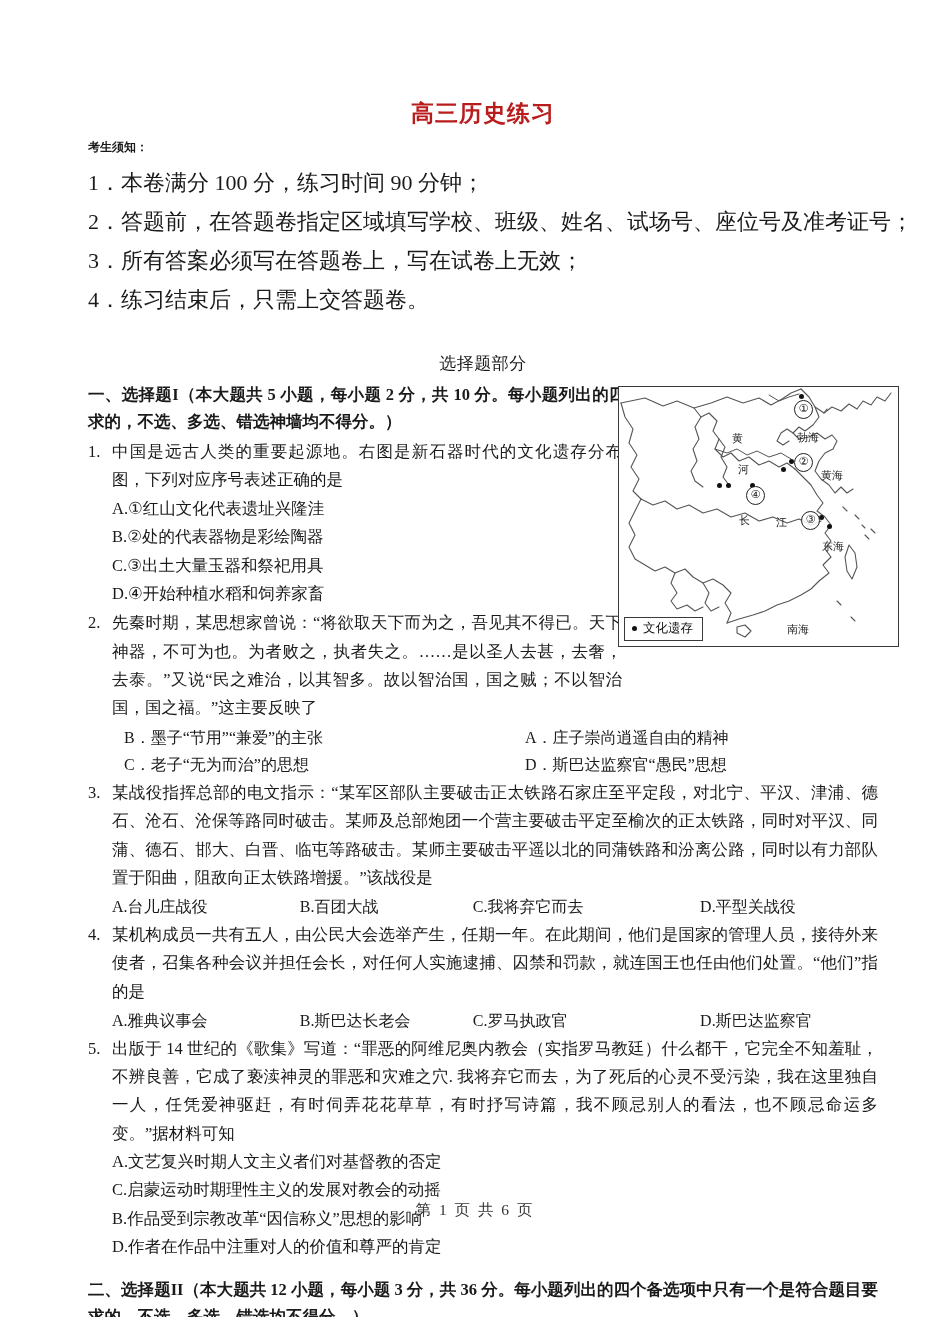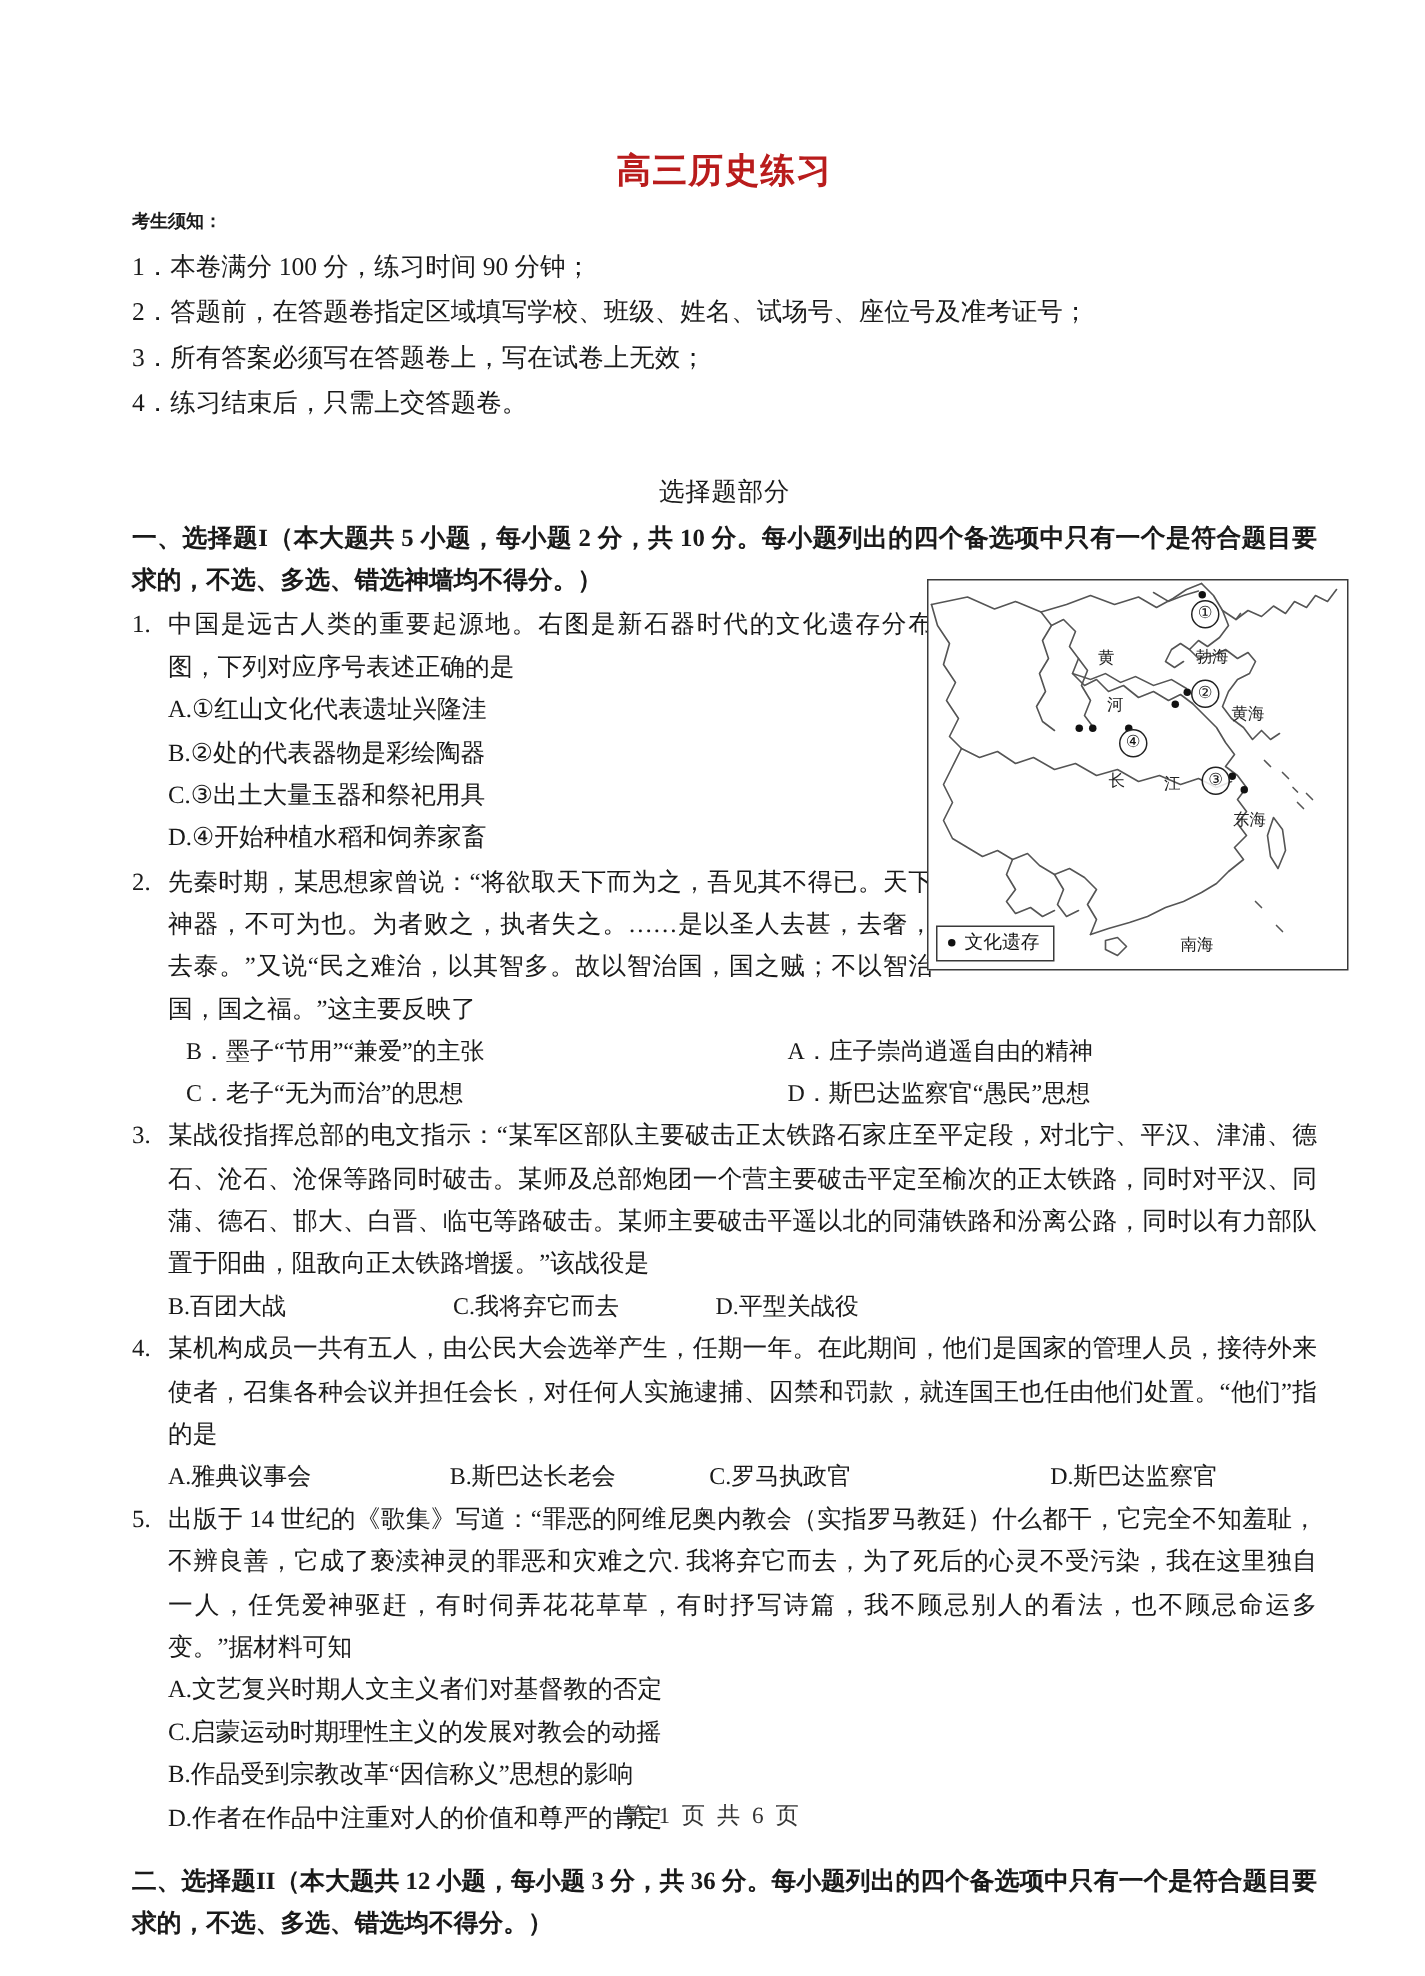--- a/index.html
+++ b/index.html
@@ -46,21 +46,21 @@
     font-size: 12px;
     font-weight: bold;
     margin: 0 0 7px 0;
   }
   .notice-list {
     margin: 0;
     padding: 0;
     list-style: none;
   }
   .notice-list li {
-    font-size: 17px;
+    font-size: 22px;
     line-height: 1.78;
     white-space: nowrap;
   }
 
   
   .part-title {
     text-align: center;
     font-size: 17px;
     margin: 32px 0 6px 0;
     letter-spacing: 0.5px;
@@ -253,20 +253,21 @@
       <span class="opt">D．斯巴达监察官“愚民”思想</span>
     </div>
 
     <div class="q">
       <span class="q-num">3.</span>
       <div class="q-body">
         <div class="q-stem">某战役指挥总部的电文指示：“某军区部队主要破击正太铁路石家庄至平定段，对北宁、平汉、津浦、德石、沧石、沧保等路同时破击。某师及总部炮团一个营主要破击平定至榆次的正太铁路，同时对平汉、同蒲、德石、邯大、白晋、临屯等路破击。某师主要破击平遥以北的同蒲铁路和汾离公路，同时以有力部队置于阳曲，阻敌向正太铁路增援。”该战役是</div>
       </div>
     </div>
     <div class="opts-row4">
+      <span class="opt">A.台儿庄战役</span>
       <span class="opt">B.百团大战</span>
       <span class="opt">C.我将弃它而去</span>
       <span class="opt">D.平型关战役</span>
     </div>
 
     <div class="q">
       <span class="q-num">4.</span>
       <div class="q-body">
         <div class="q-stem">某机构成员一共有五人，由公民大会选举产生，任期一年。在此期间，他们是国家的管理人员，接待外来使者，召集各种会议并担任会长，对任何人实施逮捕、囚禁和罚款，就连国王也任由他们处置。“他们”指的是</div>
       </div>

